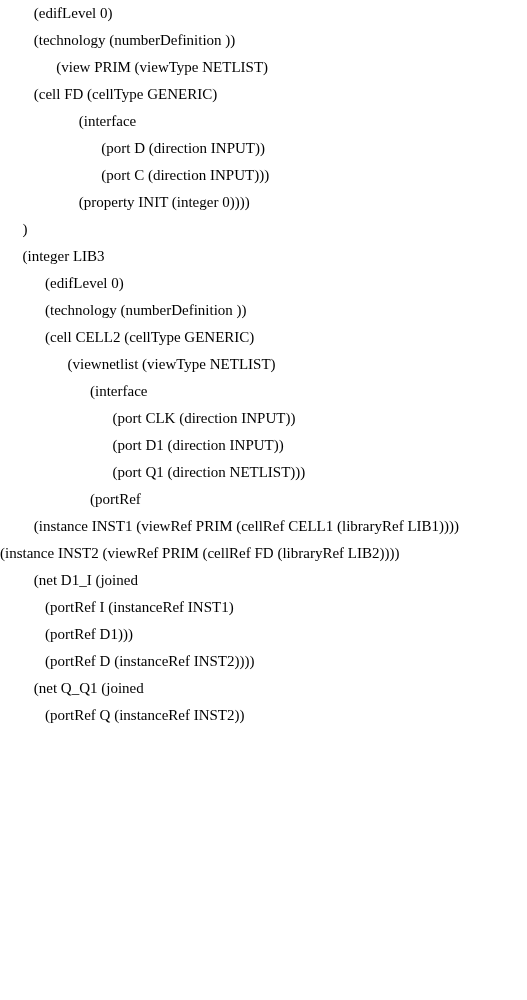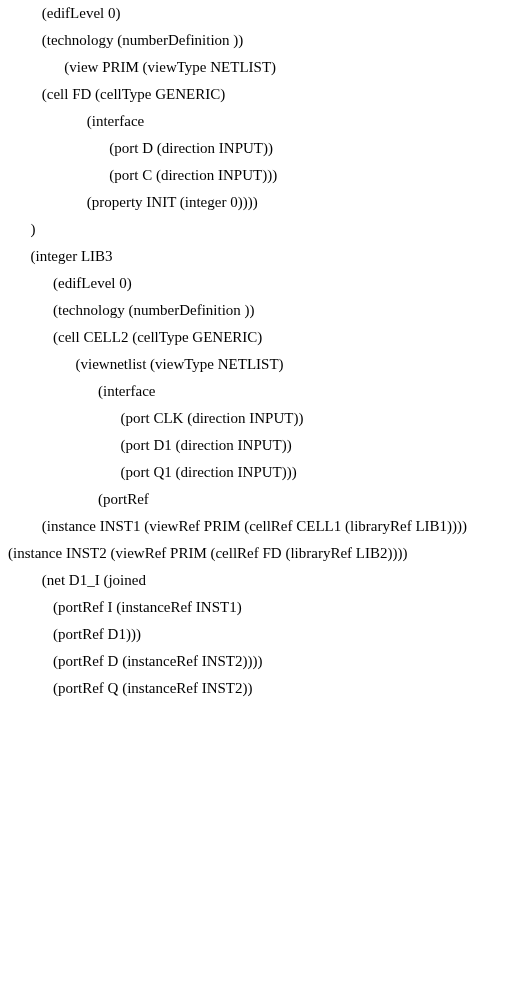--- a/index.html
+++ b/index.html
@@ -14,21 +14,20 @@
   }
   .page {
     box-sizing: border-box;
     width: 527px;
     padding: 0;
   }
   .line {
     white-space: pre;
     padding-top: 6px;
     padding-bottom: 6px;
-    margin-left: 8px;
   }
 </style>
 </head>
 <body>
 <div class="page">
 
 <div id="lines-container">
       <div class="line">         (edifLevel 0)</div>
       <div class="line">         (technology (numberDefinition ))</div>
       <div class="line">               (view PRIM (viewType NETLIST)</div>
@@ -39,24 +38,25 @@
       <div class="line">                     (property INIT (integer 0))))</div>
       <div class="line">      )</div>
       <div class="line">      (integer LIB3</div>
       <div class="line">            (edifLevel 0)</div>
       <div class="line">            (technology (numberDefinition ))</div>
       <div class="line">            (cell CELL2 (cellType GENERIC)</div>
       <div class="line">                  (viewnetlist (viewType NETLIST)</div>
       <div class="line">                        (interface</div>
       <div class="line">                              (port CLK (direction INPUT))</div>
       <div class="line">                              (port D1 (direction INPUT))</div>
-      <div class="line">                              (port Q1 (direction INPUT)))</div>
+      <div class="line">                              (port Q1 (direction NETLIST)))</div>
       <div class="line">                        (portRef</div>
       <div class="line">         (instance INST1 (viewRef PRIM (cellRef CELL1 (libraryRef LIB1))))</div>
       <div class="line">(instance INST2 (viewRef PRIM (cellRef FD (libraryRef LIB2))))</div>
       <div class="line">         (net D1_I (joined</div>
       <div class="line">            (portRef I (instanceRef INST1)</div>
       <div class="line">            (portRef D1)))</div>
       <div class="line">            (portRef D (instanceRef INST2))))</div>
+      <div class="line">         (net Q_Q1 (joined</div>
       <div class="line">            (portRef Q (instanceRef INST2))</div>
     </div>
 
 </div>
 
 </body></html>

